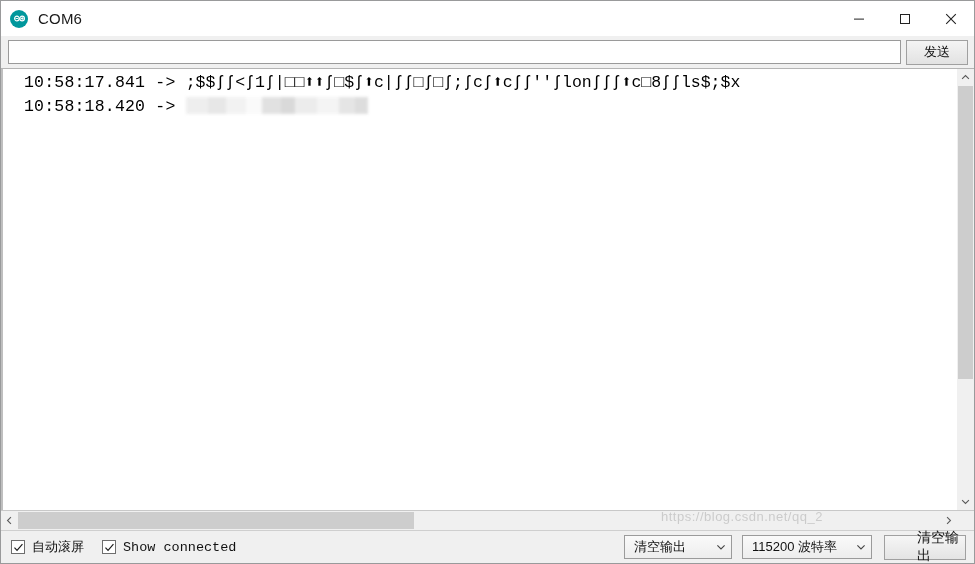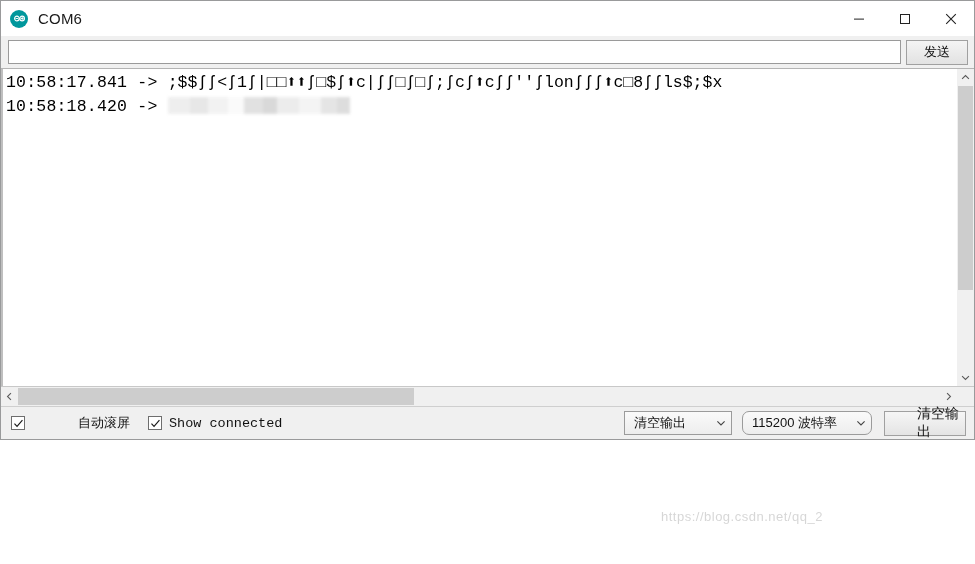--- a/index.html
+++ b/index.html
@@ -11,21 +11,21 @@
     height: 564px;
     overflow: hidden;
     background: #ffffff;
     font-family: "Liberation Sans", sans-serif;
     -webkit-font-smoothing: antialiased;
   }
 
   .window {
     position: relative;
     width: 975px;
-    height: 440px;
+    height: 564px;
     box-sizing: border-box;
     border: 1px solid #999a9b;
     background: #ffffff;
     display: flex;
     flex-direction: column;
   }
 
   
   .titlebar {
     height: 35px;
@@ -125,21 +125,21 @@
     background: #ffffff;
     border-left: 2px solid #bfbfbf;
     padding-top: 2px;
   }
   .line {
     font-family: "Liberation Mono", "DejaVu Sans Mono", monospace;
     font-size: 16.5px;
     line-height: 24px;
     white-space: pre;
     color: #000000;
-    padding-left: 3px;
+    padding-left: 21px;
     letter-spacing: 0.2px;
   }
   .line .garble {
     letter-spacing: 0px;
   }
   .redacted {
     display: inline-block;
     width: 182px;
     height: 17px;
     vertical-align: -3px;
@@ -248,21 +248,20 @@
     display: flex;
     align-items: center;
     justify-content: center;
     flex: 0 0 auto;
   }
   .checkbox svg { display: block; }
   .chk-label-cn {
     font-size: 13px;
     color: #111;
     font-family: "Liberation Sans", sans-serif;
-    margin-left: 46px;
   }
   .chk-label-mono {
     font-size: 13.5px;
     color: #111;
     font-family: "Liberation Mono", "DejaVu Sans Mono", monospace;
   }
   .spacer { flex: 1 1 auto; }
 
   .combo {
     height: 24px;
@@ -274,21 +273,21 @@
     justify-content: space-between;
     padding: 0 5px 0 9px;
     font-size: 13px;
     color: #111;
     margin-left: 10px;
     cursor: default;
     font-family: "Liberation Sans", sans-serif;
   }
   .combo .caret { margin-left: 8px; color: #444; display: flex; }
   #ending-combo { width: 108px; }
-  #baud-combo { width: 130px; border-radius: 7px; }
+  #baud-combo { width: 130px; }
   .clear-btn {
     height: 25px;
     width: 82px;
     box-sizing: border-box;
     border: 1px solid #a0a0a0;
     background: linear-gradient(#f6f6f6, #e4e4e4);
     font-size: 14px;
     color: #111;
     display: flex;
     align-items: center;

